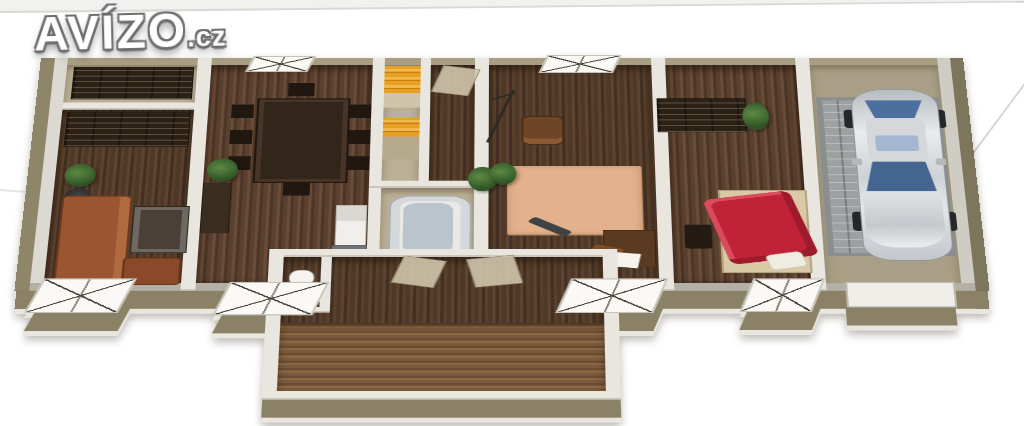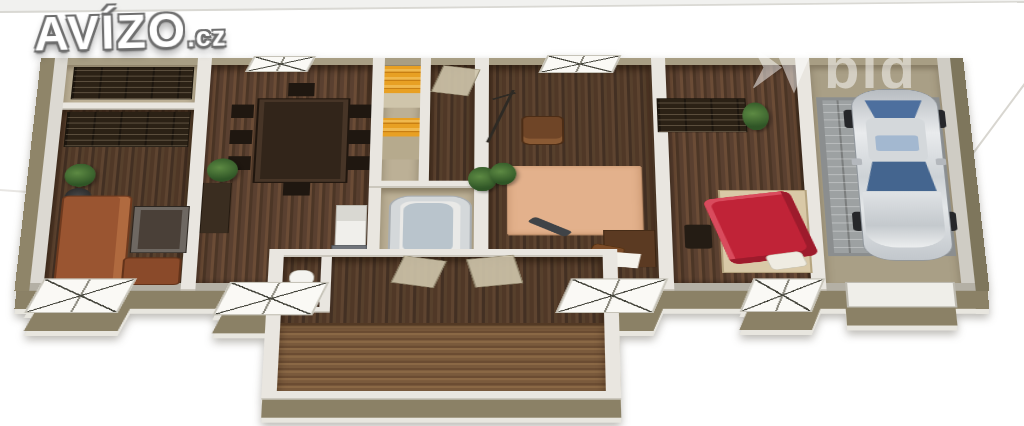--- a/index.html
+++ b/index.html
@@ -194,25 +194,18 @@
         <div class="abs wall" style="left:50px;top:14px;width:10px;height:100px;"></div>
         <div class="abs wall" style="left:14px;top:104px;width:46px;height:10px;"></div>
         <div class="abs" style="left:20px;top:38px;width:22px;height:28px;background:#f4f3ef;border:1px solid #b9b6ac;border-radius:40% 40% 50% 50%;"></div>
         <div class="abs door" style="left:122px;top:16px;width:40px;height:48px;transform:rotate(14deg);"></div>
         <div class="abs door" style="left:192px;top:14px;width:44px;height:50px;transform:rotate(-10deg);"></div>
       </div>
 
     </div>
   </div>
 
-  <div class="abs" id="wm">
-    <div class="mark">
-      <div class="tri1"></div>
-      <div class="tri2"></div>
-    </div>
-    <div class="txt">bid</div>
-  </div>
 
   <div class="abs" id="logo">
     <span>AVÍZO</span><span class="suffix">.cz</span>
   </div>
 
 </div>
 
 </body></html>

